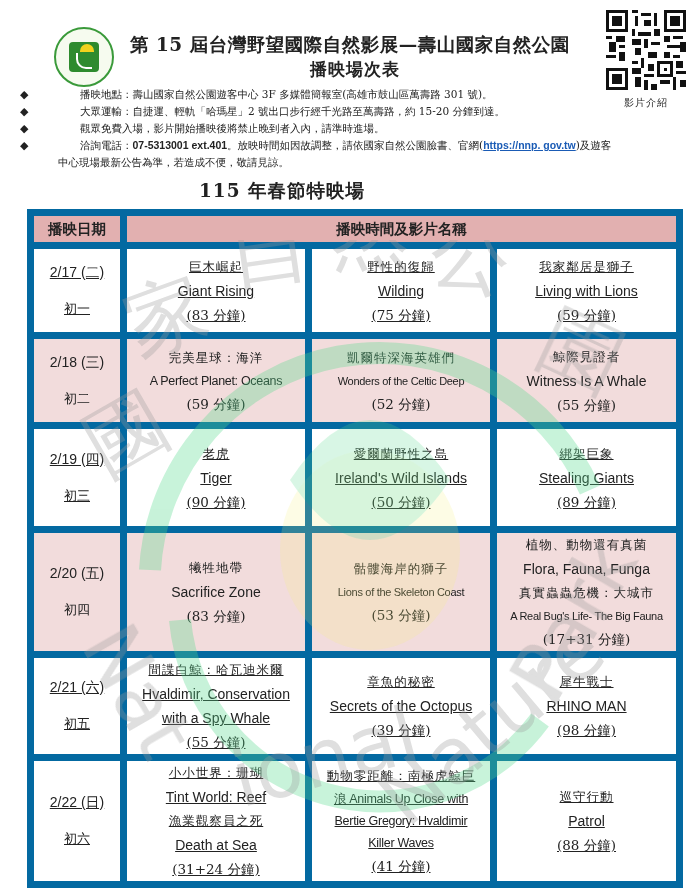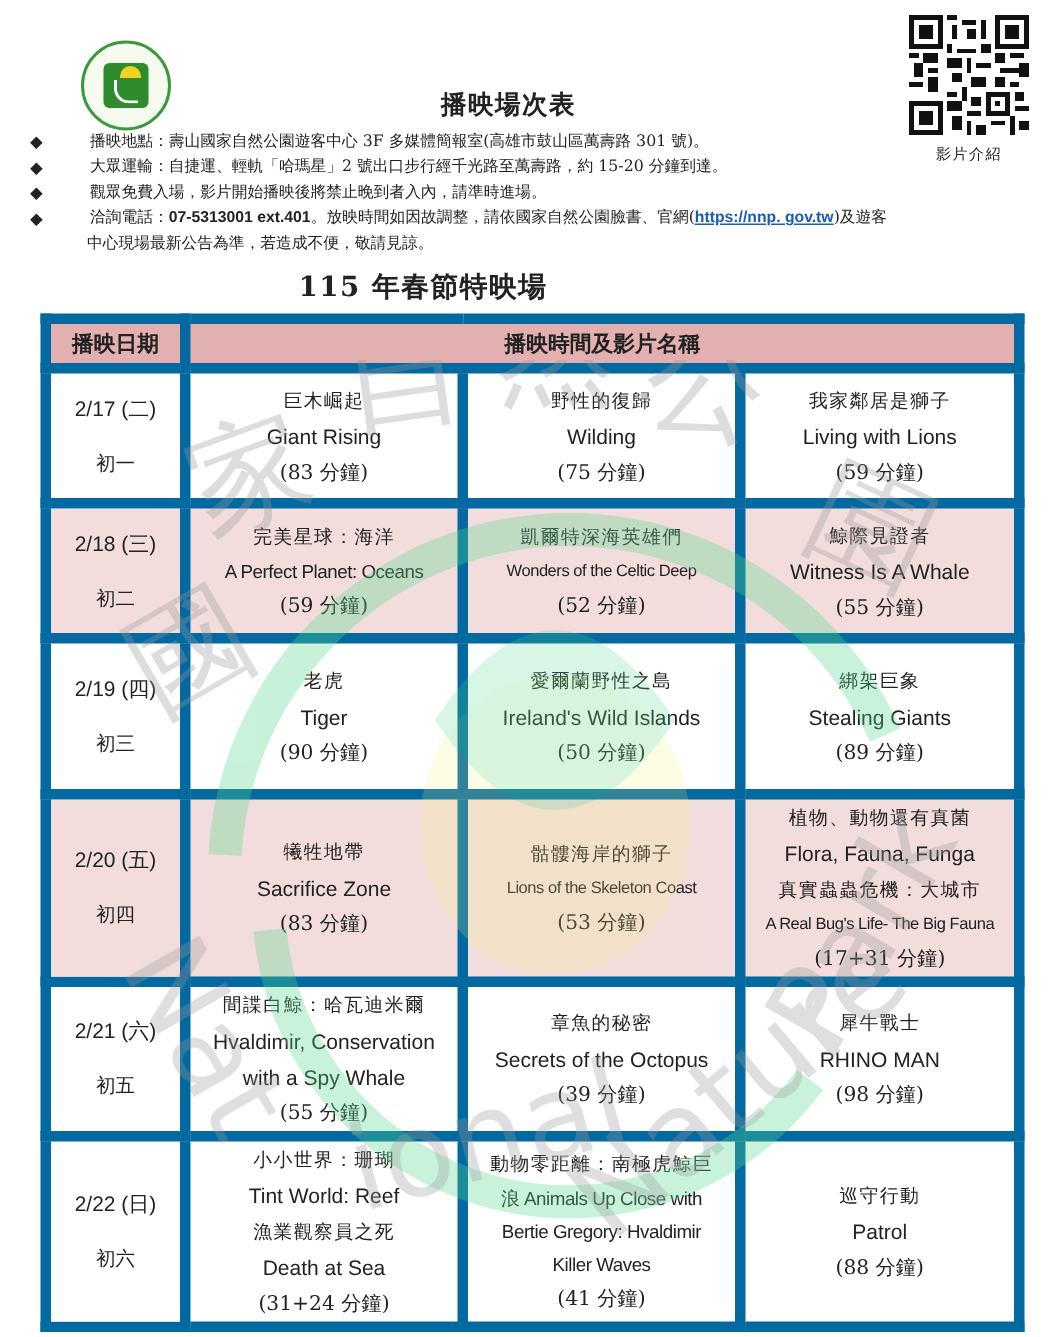--- a/index.html
+++ b/index.html
@@ -24,36 +24,36 @@
     }
     .logo .leaf {
       position: absolute; left: 20px; top: 24px; width: 14px; height: 14px;
       border: 2px solid #fff; border-top: none; border-right: none; border-radius: 0 0 0 10px;
     }
     .title1 {
       position: absolute; left: 130px; top: 32px; width: 450px;
       font-size: 18.5px; font-weight: bold; letter-spacing: 0.5px; white-space: nowrap;
     }
     .title2 {
-      position: absolute; left: 114px; top: 58px; width: 450px; text-align: center;
+      position: absolute; left: 130px; top: 58px; width: 450px; text-align: center;
       font-size: 17px; font-weight: bold; letter-spacing: 1px;
     }
     .qr {
       position: absolute; left: 606px; top: 10px; width: 80px; height: 80px;
       background: #fff;
     }
     .qr svg { width: 80px; height: 80px; }
     .qr-caption {
       position: absolute; left: 606px; top: 96px; width: 80px; text-align: center;
       font-size: 10px; letter-spacing: 1px;
     }
     .info { position: absolute; left: 18px; top: 86px; width: 660px; font-size: 10.5px; line-height: 17px; }
     .info .row { display: flex; }
     .info .bullet { width: 40px; flex: none; font-size: 11px; padding-left: 2px; }
-    .info .txt { flex: 1; white-space: nowrap; }
+    .info .txt { flex: 1; white-space: nowrap; margin-left: 20px; }
     .info .cont { padding-left: 40px; }
     .info b { font-family: "Liberation Sans", sans-serif; font-weight: bold; }
     .info a { color: #1a5bb5; text-decoration: underline; font-family: "Liberation Sans", sans-serif; font-weight: bold; }
 
     .section-title {
       position: absolute; left: 0; top: 178px; width: 564px; text-align: center;
       font-size: 18.5px; font-weight: bold; letter-spacing: 1px;
     }
 
     .watermark { position: absolute; left: 70px; top: 240px; width: 600px; height: 620px; pointer-events: none; z-index: 2; }
@@ -65,21 +65,21 @@
     table.sched td, table.sched th {
       border: 7px solid #0369a1; text-align: center; vertical-align: middle; padding: 0 2px;
     }
     .hdr1 th, .hdr2 th {
       background: #e2b0b0; height: 26px; font-size: 14.5px; font-weight: bold;
       font-family: "DejaVu Serif", serif;
     }
     .hdr2 th { height: 25px; }
     .hdr2 th .t { font-family: "Liberation Sans", sans-serif; }
     tr.pink td { background: rgba(240, 214, 214, 0.85); }
-    tr.white td { background: rgba(255,255,255,0.6); }
+    tr.white td { background: rgba(255,255,255,0.6); text-decoration: underline; }
     .datecell { position: relative; }
     .date {
       font-family: "Liberation Sans", sans-serif; font-size: 14px; display: block; margin-bottom: 18px;
     }
     .lunar { font-size: 13px; display: block; }
     .line { display: block; font-size: 13px; line-height: 24px; }
     .line.cn { font-size: 12.5px; letter-spacing: 1px; }
     .line.en { font-family: "Liberation Sans", sans-serif; font-size: 14px; }
     .line.en.small { font-size: 12.5px; letter-spacing: -0.3px; }
     .line.en.xsmall { font-size: 11px; letter-spacing: -0.3px; }
@@ -87,20 +87,21 @@
   </style>
 </head>
 <body>
 
 <div class="header">
   <div class="logo">
     <div class="inner"></div>
     <div class="sun"></div>
     <div class="leaf"></div>
   </div>
+  <div class="title1">第 15 屆台灣野望國際自然影展—壽山國家自然公園</div>
   <div class="title2">播映場次表</div>
 
   <div class="qr">
     <svg viewBox="0 0 25 25" shape-rendering="crispEdges">
       <rect width="25" height="25" fill="#fff"></rect>
       <g fill="#111">
         <rect x="0" y="0" width="7" height="7"></rect>
           <rect x="1" y="1" width="5" height="5" fill="#fff"></rect>
           <rect x="2" y="2" width="3" height="3"></rect>
         <rect x="18" y="0" width="7" height="7"></rect>

